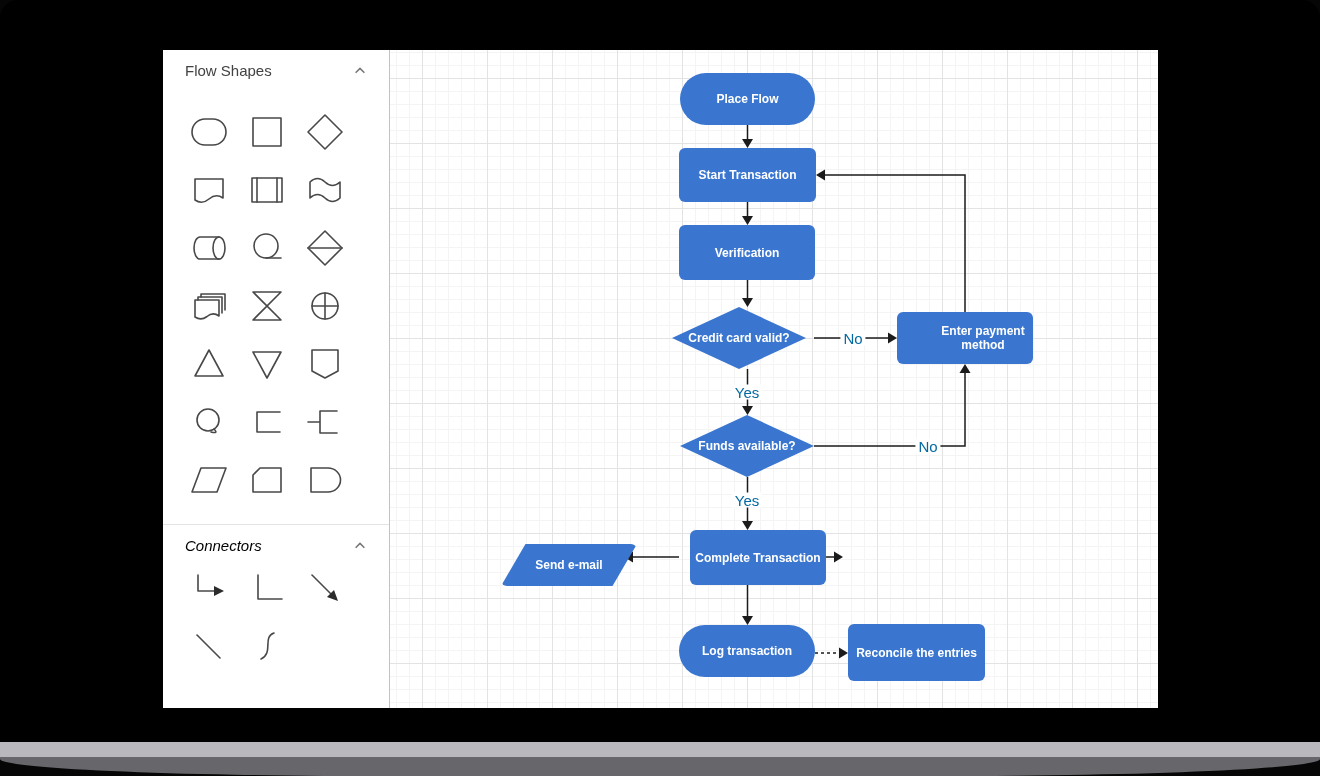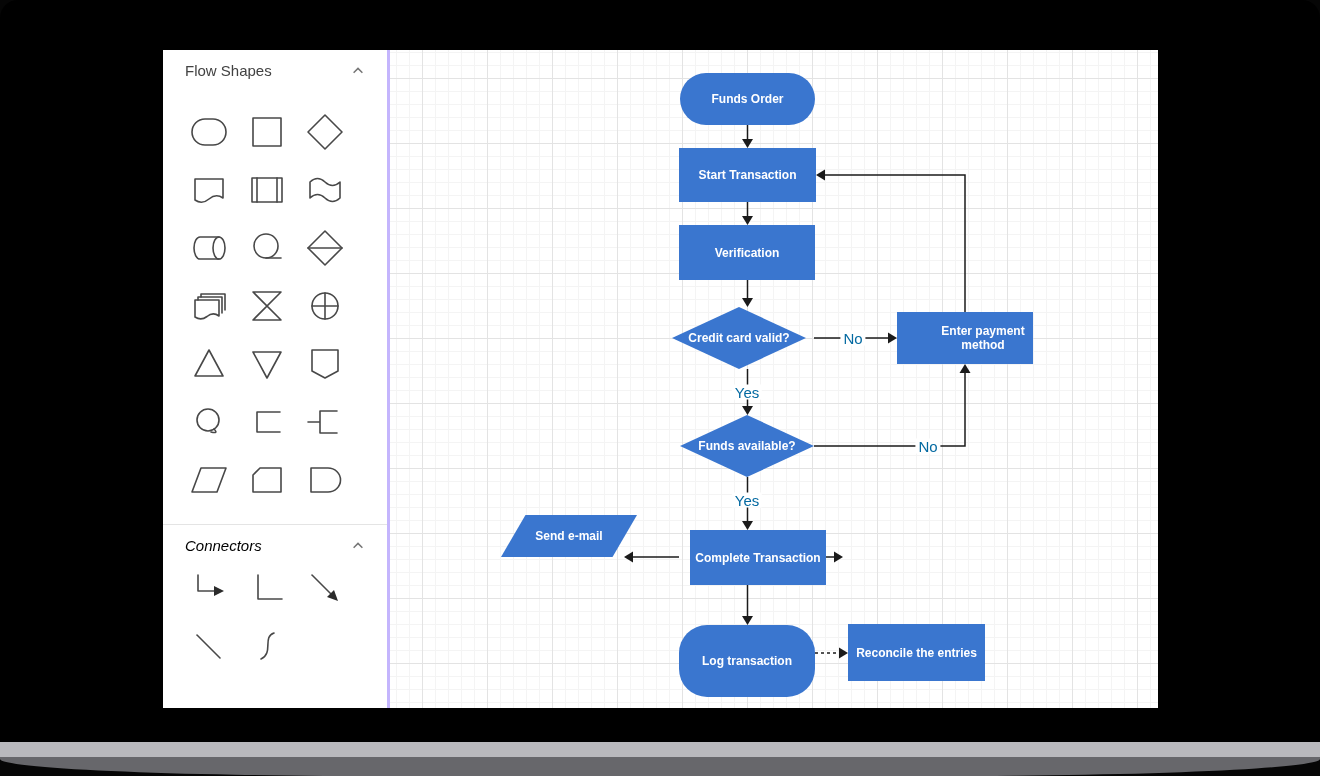--- a/index.html
+++ b/index.html
@@ -13,21 +13,21 @@
   
   .bezel { position: absolute; left: 0; top: 0; width: 1320px; height: 742px; background: #000; border-radius: 18px 18px 0 0; }
   .base-light { position: absolute; left: 0; top: 742px; width: 1320px; height: 15px; background: #b9b9bd; }
   .base-dark  { position: absolute; left: 0; top: 757px; width: 1320px; height: 19px; background: #67676b;
                 border-bottom-left-radius: 380px 17px; border-bottom-right-radius: 380px 17px; }
 
   
   .screen { position: absolute; left: 163px; top: 50px; width: 995px; height: 658px; background: #fff; overflow: hidden; }
 
   
-  .palette { position: absolute; left: 0; top: 0; width: 227px; height: 658px; background: #fff; border-right: 3px solid #c4b5fd; }
+  .palette { position: absolute; left: 0; top: 0; width: 227px; height: 658px; background: #fff; border-right: 1px solid #c4b5fd; }
   .section-header { display: flex; align-items: center; justify-content: space-between; padding: 12px 22px 0 22px; cursor: pointer; }
   .section-header .title { font-size: 15px; color: #424242; }
   .section-header.accent .title { color: #000000; font-style: italic; }
   .chev { width: 14px; height: 14px; }
   .shape-grid { display: grid; grid-template-columns: repeat(3, 40px); column-gap: 18px; row-gap: 18px; padding-left: 26px; margin-top: 33px; }
   .shape-grid svg { width: 40px; height: 40px; cursor: pointer; }
   .pstroke { stroke: #484848; stroke-width: 1.6; fill: none; stroke-linejoin: round; stroke-linecap: round; }
   .pfill { fill: #2b2b2b; stroke: none; }
   .divider { margin-top: 24px; border-top: 1px solid #e4e4e4; width: 100%; }
   .conn-grid { margin-top: 14px; }
@@ -38,21 +38,21 @@
       linear-gradient(#e3e3e3 1px, transparent 1px),
       linear-gradient(90deg, #e3e3e3 1px, transparent 1px),
       linear-gradient(#f4f4f4 1px, transparent 1px),
       linear-gradient(90deg, #f4f4f4 1px, transparent 1px);
     background-size: 65px 65px, 65px 65px, 13px 13px, 13px 13px;
     background-position: 0 28px, 32px 0, 0 2px, 6px 0;
   }
   .overlay { position: absolute; left: 0; top: 0; width: 768px; height: 658px; }
 
   .node { position: absolute; display: flex; align-items: center; justify-content: center;
-          background: #3a76cf; color: #fff; font-size: 12px; font-weight: 600; text-align: center; cursor: pointer; }
+          background: #3a76cf; color: #fff; font-size: 12px; font-weight: 600; text-align: center; cursor: pointer; border-radius: 6px; }
   .node span { pointer-events: none; }
   .terminator { border-radius: 27px; }
   .diamond { clip-path: polygon(50% 0, 100% 50%, 50% 100%, 0 50%); background: #3a76cf; }
   .para { clip-path: polygon(18% 0, 100% 0, 82% 100%, 0 100%); }
   .cylnode { background: transparent; }
   .cylnode svg { position: absolute; inset: 0; }
   .cylnode .cyl-label { position: relative; transform: translateX(-4px); }
 
   .edge-label { position: absolute; transform: translate(-50%, -50%); background: #fff; padding: 0 3px;
                 font-size: 15px; color: #0369a1; line-height: 15px; cursor: pointer; }
@@ -237,21 +237,21 @@
               <polygon points="352,566 363,566 357.5,575" stroke="none"></polygon>
             </g>
           <g>
             <line x1="425" y1="603" x2="449" y2="603" fill="none" stroke-dasharray="3,3"></line>
               <polygon points="449,597.5 449,608.5 458,603" stroke="none"></polygon>
             </g>
         </g>
       </svg>
 
       <div class="node terminator" style="left:290px;top:23px;width:135px;height:52px;">
-        <span>Funds Order</span>
+        <span>Place Flow</span>
         </div>
 
       <div class="node" style="left:289px;top:98px;width:137px;height:54px;">
         <span>Start Transaction</span>
         </div>
 
       <div class="node" style="left:289px;top:175px;width:136px;height:55px;">
         <span>Verification</span>
         </div>
 
@@ -260,30 +260,30 @@
         </div>
 
       <div class="node" style="left:507px;top:262px;width:136px;height:52px;padding-left:36px;">
         <span>Enter payment method</span>
         </div>
 
       <div class="node diamond" style="left:290px;top:365px;width:134px;height:62px;">
         <span>Funds available?</span>
         </div>
 
-      <div class="node para" style="left:111px;top:465px;width:136px;height:42px;">
+      <div class="node para" style="left:111px;top:494px;width:136px;height:42px;">
         <span>Send e-mail</span>
         </div>
 
       <div class="node" style="left:300px;top:480px;width:136px;height:55px;">
         <span>Complete Transaction</span>
         </div>
 
 
-      <div class="node terminator" style="left:289px;top:575px;width:136px;height:72px;border-radius:28px;">
+      <div class="node terminator" style="left:289px;top:575px;width:136px;height:52px;border-radius:28px;">
         <span>Log transaction</span>
         </div>
 
       <div class="node" style="left:458px;top:574px;width:137px;height:57px;">
         <span>Reconcile the entries</span>
         </div>
 
       <span class="edge-label" style="left:463px;top:288px;">No</span>
       <span class="edge-label" style="left:357px;top:342px;">Yes</span>
       <span class="edge-label" style="left:538px;top:396px;">No</span>

